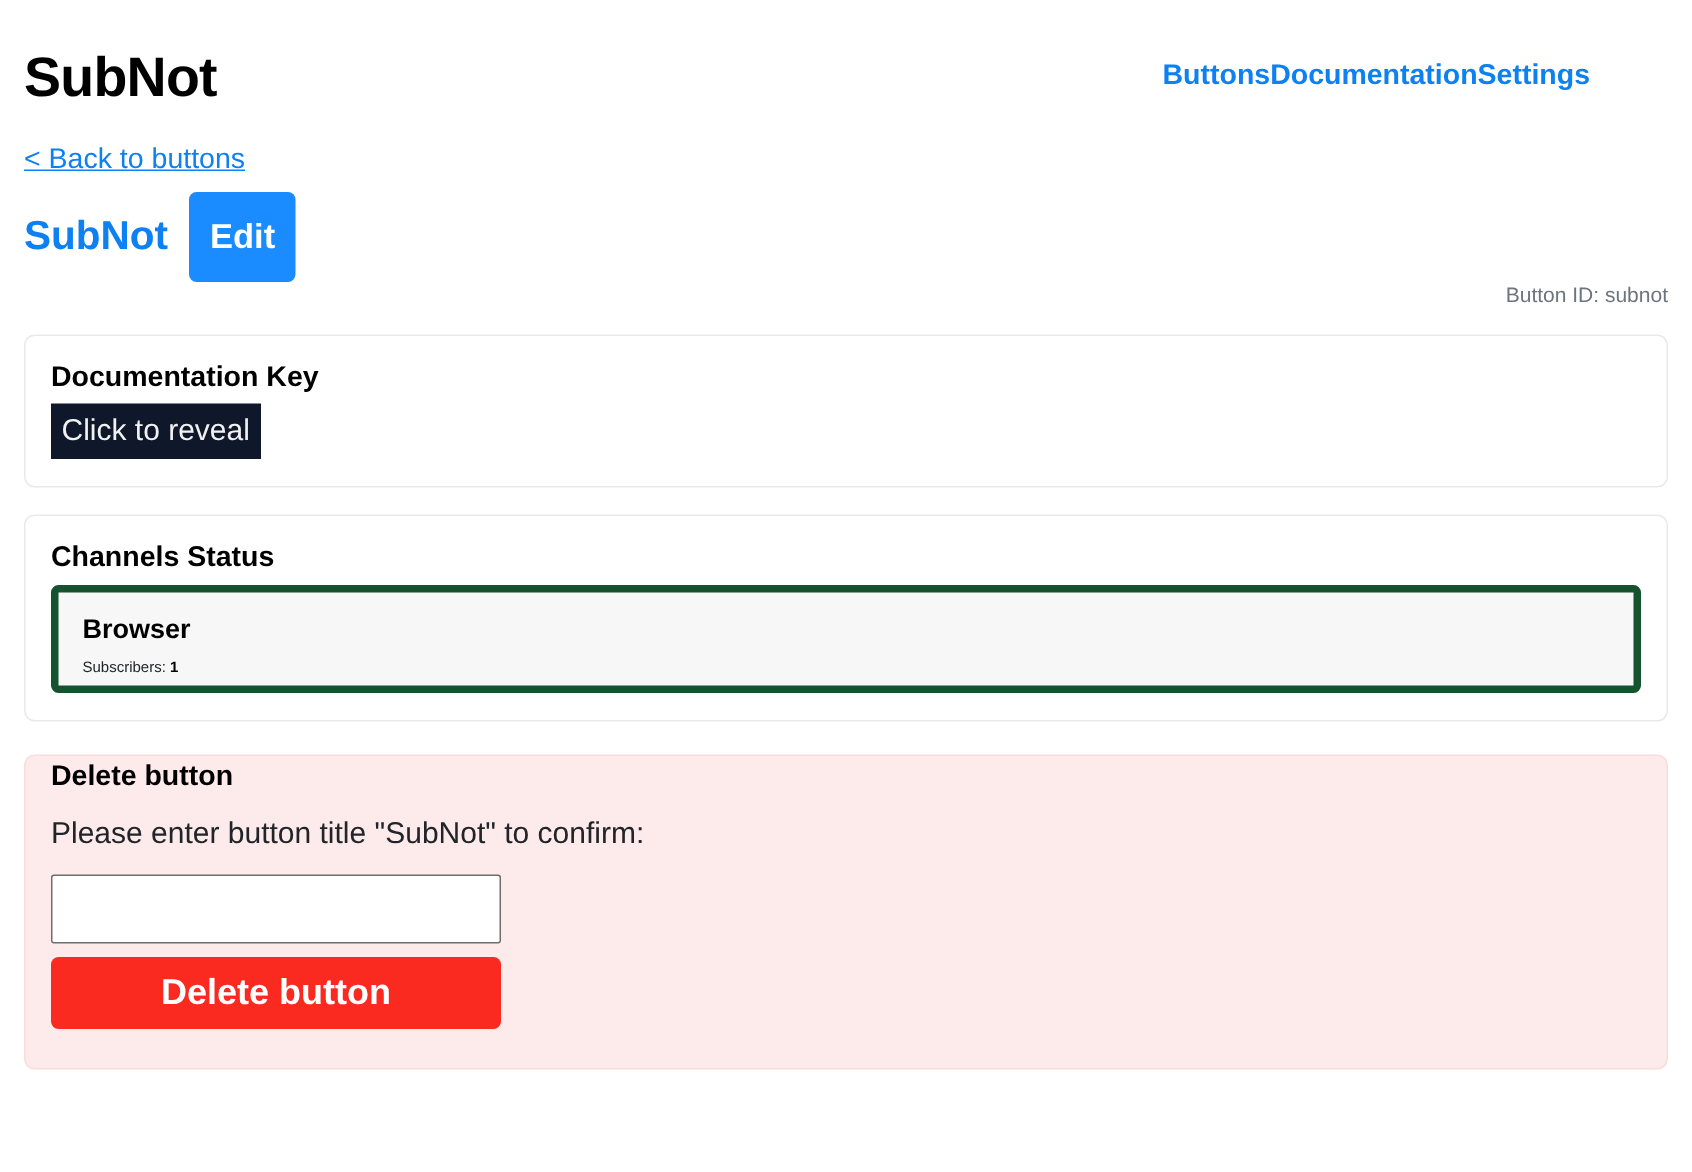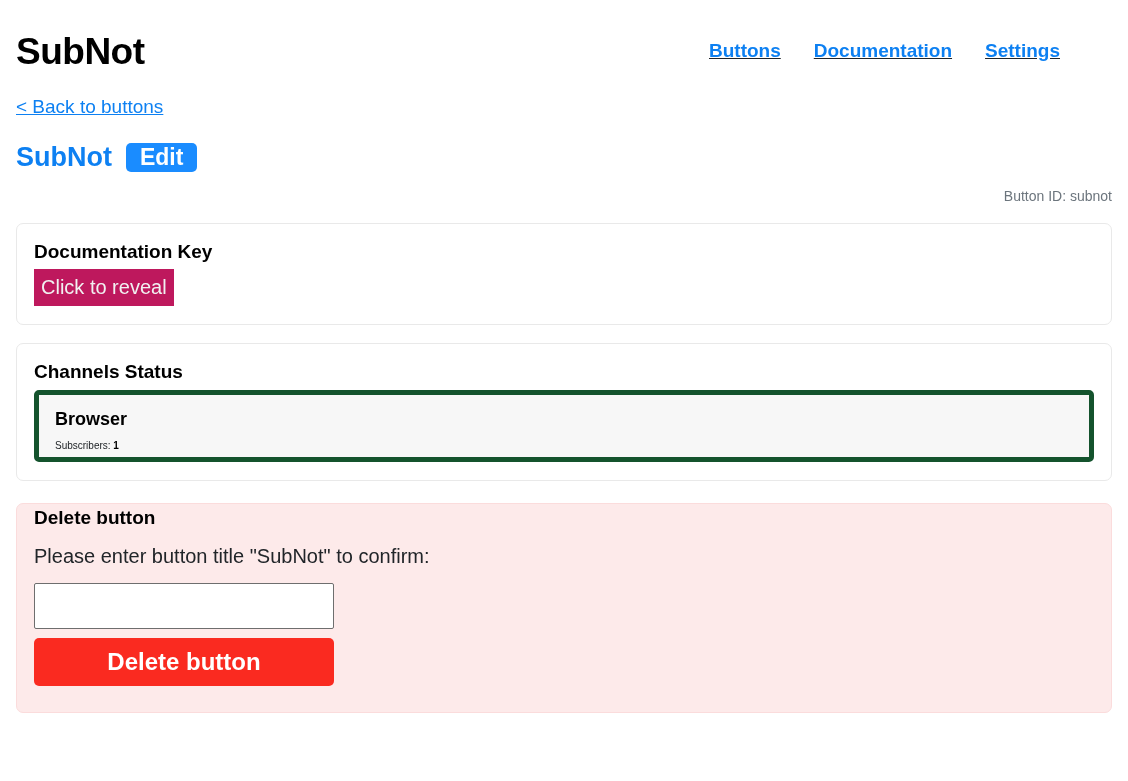--- a/index.html
+++ b/index.html
@@ -38,23 +38,21 @@
     font-size: 37px;
     font-weight: bold;
     line-height: 1;
     color: #000000;
     letter-spacing: -0.5px;
     white-space: nowrap;
   }
   .nav {
     display: flex;
     align-items: center;
-    gap: 33px;
     padding-right: 52px;
-    text-decoration: underline;
   }
   .nav-link {
     font-size: 19px;
     font-weight: bold;
     color: #0d80f2;
     text-decoration: none;
     white-space: nowrap;
     cursor: pointer;
   }
 
@@ -89,21 +87,21 @@
     align-items: center;
     justify-content: center;
     background: #1a8cff;
     color: #ffffff;
     border: none;
     border-radius: 5px;
     font-family: "Liberation Sans", sans-serif;
     font-size: 23px;
     font-weight: bold;
     padding: 0 14px;
-    height: 29px;
+    height: 60px;
     cursor: pointer;
     line-height: 1;
     text-align: right;
   }
   .button-id {
     margin-top: 8px;
     font-size: 14px;
     color: #6c757d;
     line-height: 1.2;
     text-align: right;
@@ -121,21 +119,21 @@
   .card-title {
     font-size: 19px;
     font-weight: bold;
     color: #000000;
     line-height: 1.2;
     margin: 0 0 6px 0;
   }
 
   .reveal-badge {
     display: inline-block;
-    background: #be185d;
+    background: #0f172a;
     color: #f1f1f1;
     font-size: 20px;
     line-height: 1;
     padding: 8px 7px 9px 7px;
     cursor: pointer;
     white-space: nowrap;
   }
 
   .total-line {
     font-size: 14px;

